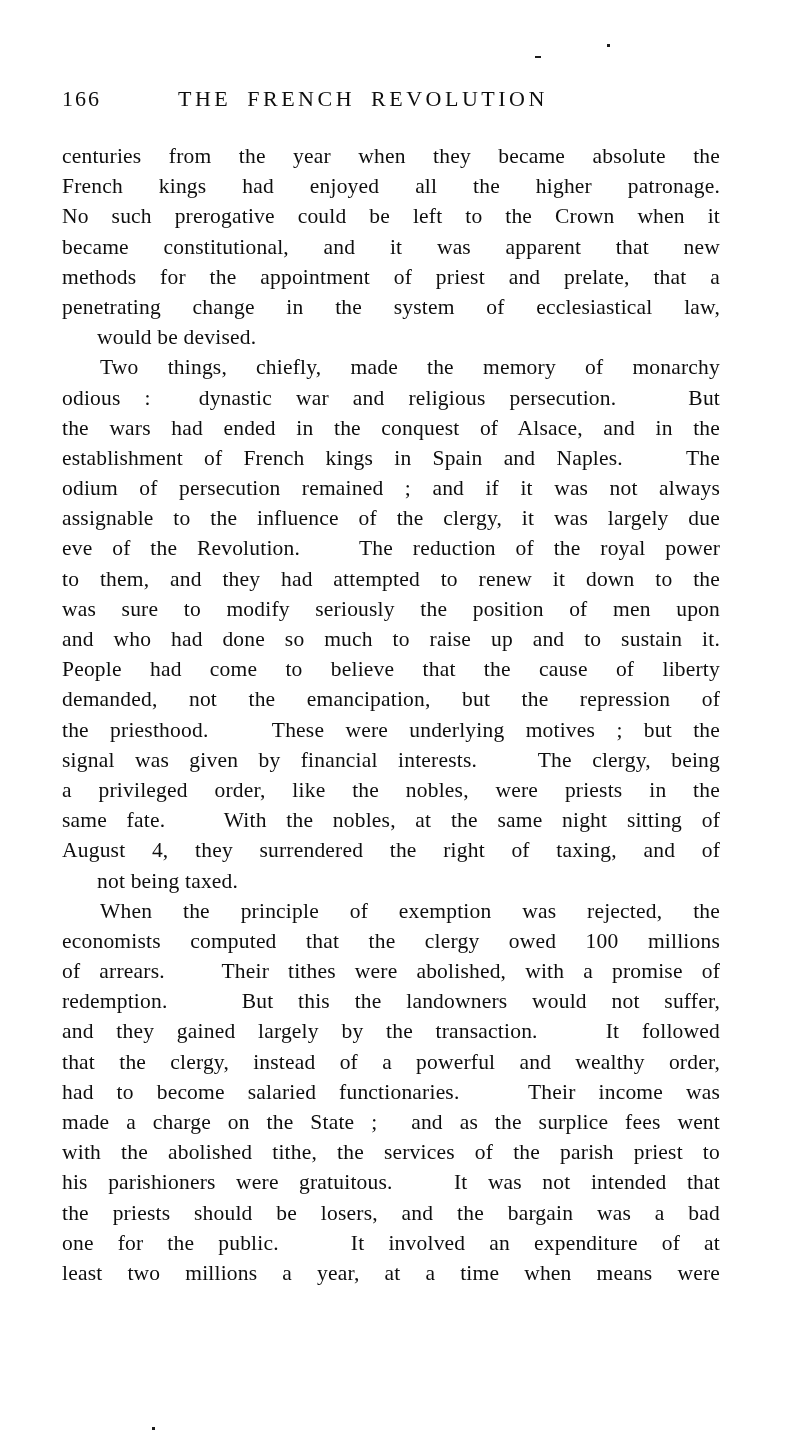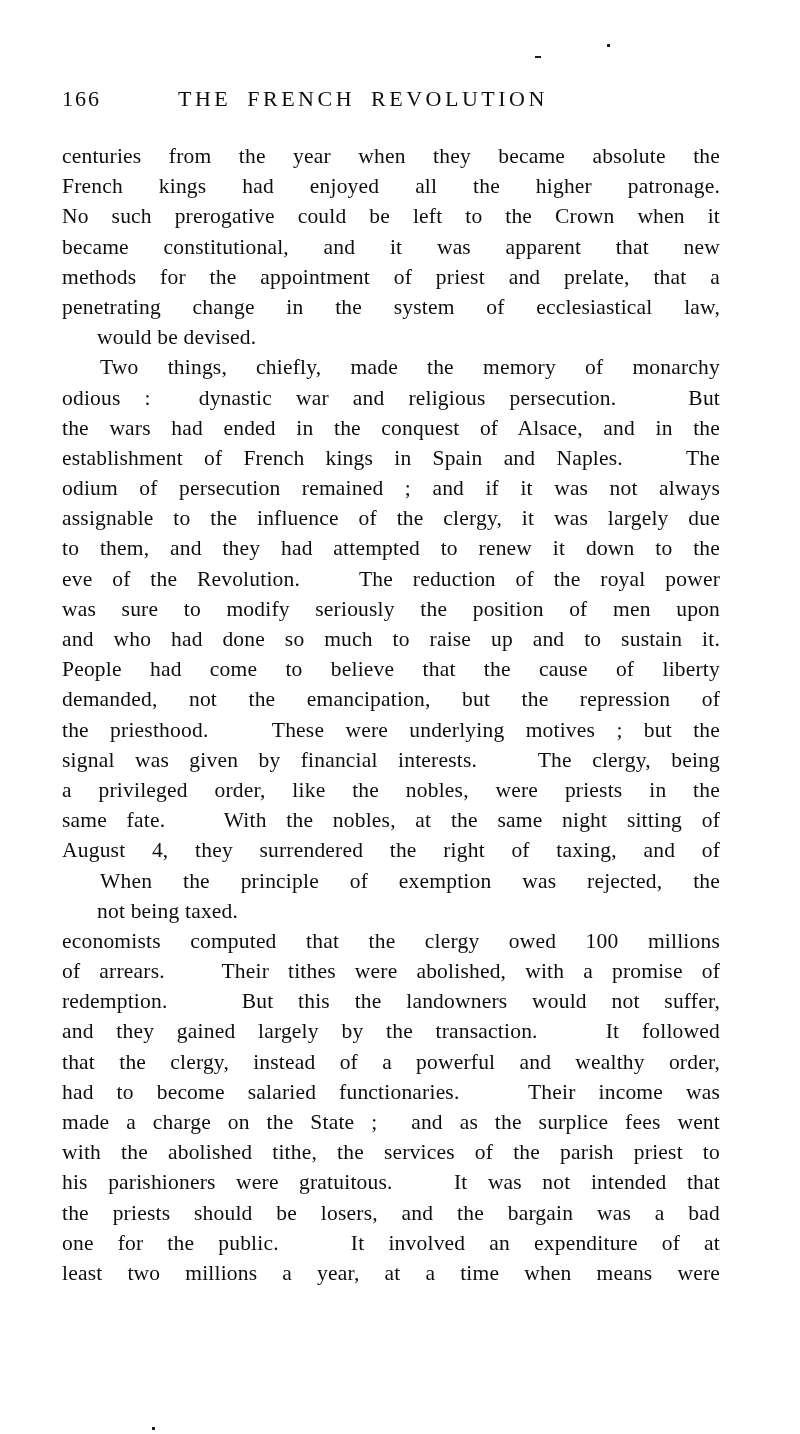--- a/index.html
+++ b/index.html
@@ -74,33 +74,33 @@
       <div class="line">became constitutional, and it was apparent that new</div>
       <div class="line">methods for the appointment of priest and prelate, that a</div>
       <div class="line">penetrating change in the system of ecclesiastical law,</div>
       <div class="line flush">would be devised.</div>
       <div class="line indent">Two things, chiefly, made the memory of monarchy</div>
       <div class="line">odious :  dynastic war and religious persecution.   But</div>
       <div class="line">the wars had ended in the conquest of Alsace, and in the</div>
       <div class="line">establishment of French kings in Spain and Naples.   The</div>
       <div class="line">odium of persecution remained ; and if it was not always</div>
       <div class="line">assignable to the influence of the clergy, it was largely due</div>
+      <div class="line">eve of the Revolution.   The reduction of the royal power</div>
       <div class="line">to them, and they had attempted to renew it down to the</div>
-      <div class="line">eve of the Revolution.   The reduction of the royal power</div>
       <div class="line">was sure to modify seriously the position of men upon</div>
       <div class="line">and who had done so much to raise up and to sustain it.</div>
       <div class="line">People had come to believe that the cause of liberty</div>
       <div class="line">demanded, not the emancipation, but the repression of</div>
       <div class="line">the priesthood.   These were underlying motives ; but the</div>
       <div class="line">signal was given by financial interests.   The clergy, being</div>
       <div class="line">a privileged order, like the nobles, were priests in the</div>
       <div class="line">same fate.   With the nobles, at the same night sitting of</div>
       <div class="line">August 4, they surrendered the right of taxing, and of</div>
+      <div class="line flush">not being taxed.</div>
       <div class="line indent">When the principle of exemption was rejected, the</div>
-      <div class="line flush">not being taxed.</div>
       <div class="line">economists computed that the clergy owed 100 millions</div>
       <div class="line">of arrears.   Their tithes were abolished, with a promise of</div>
       <div class="line">redemption.   But this the landowners would not suffer,</div>
       <div class="line">and they gained largely by the transaction.   It followed</div>
       <div class="line">that the clergy, instead of a powerful and wealthy order,</div>
       <div class="line">had to become salaried functionaries.   Their income was</div>
       <div class="line">made a charge on the State ;  and as the surplice fees went</div>
       <div class="line">with the abolished tithe, the services of the parish priest to</div>
       <div class="line">his parishioners were gratuitous.   It was not intended that</div>
       <div class="line">the priests should be losers, and the bargain was a bad</div>

